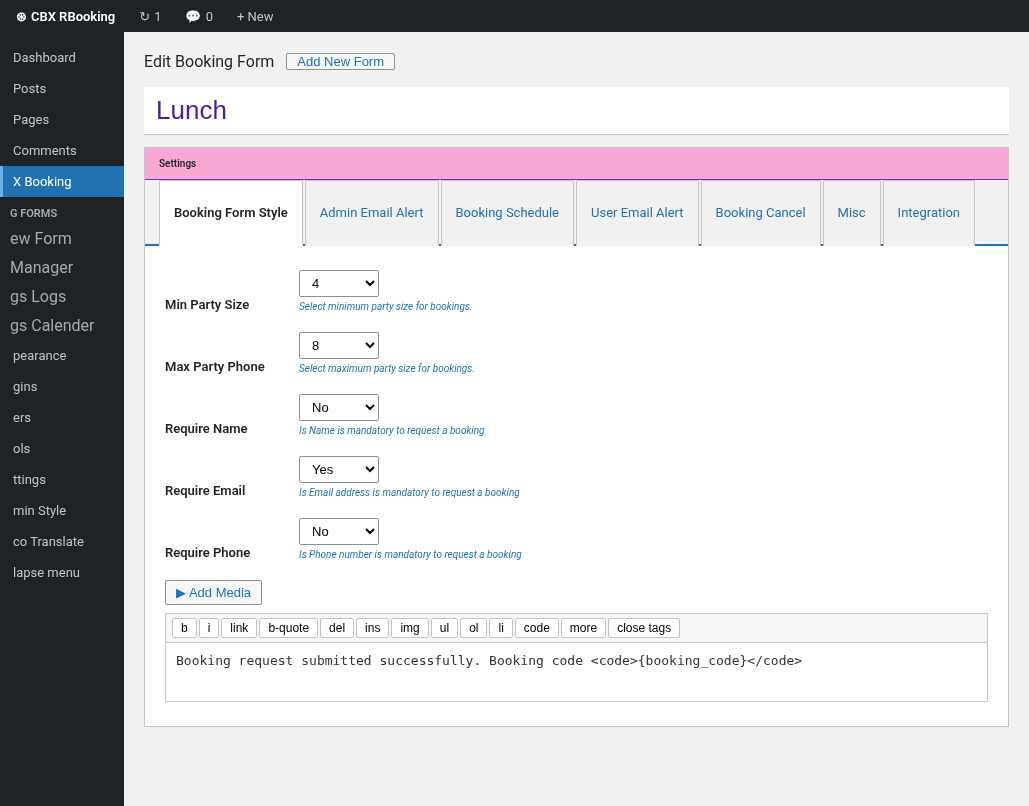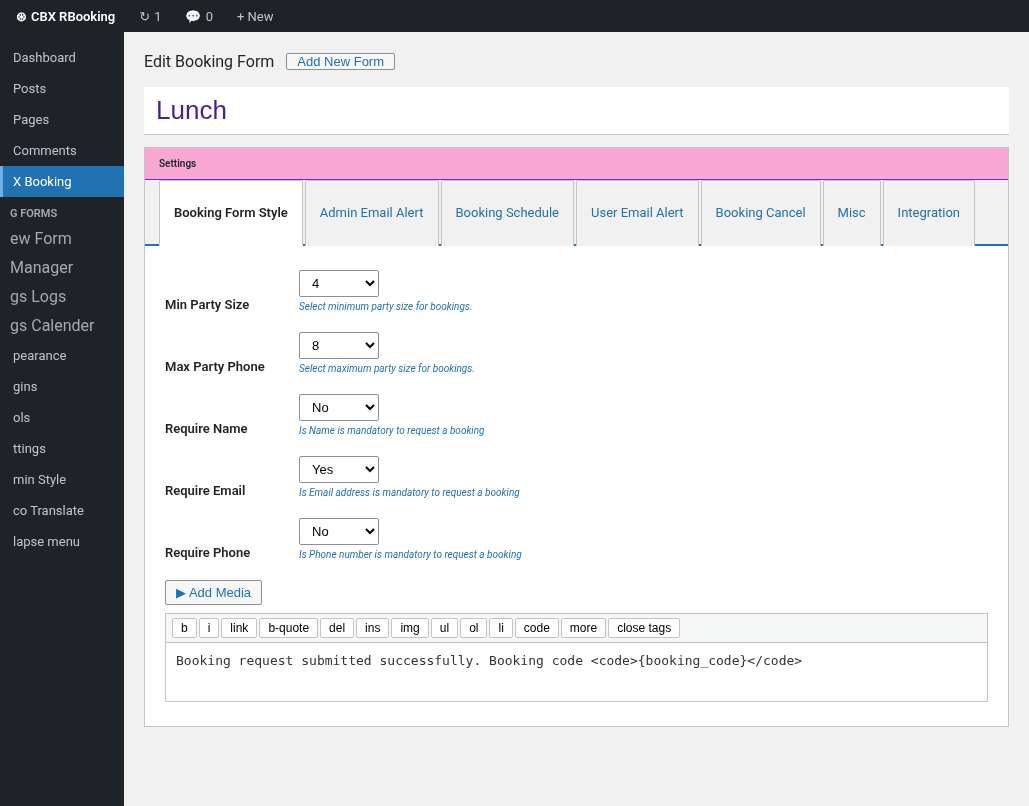--- a/index.html
+++ b/index.html
@@ -282,20 +282,23 @@
     <div class="sidebar-section">g Forms</div>
     <div class="sidebar-sub">ew Form</div>
     <div class="sidebar-sub">Manager</div>
     <div class="sidebar-sub">gs Logs</div>
     <div class="sidebar-sub">gs Calender</div>
     <div class="sidebar-item">
       <span>pearance</span>
     </div>
     <div class="sidebar-item">
       <span>gins</span>
+    </div>
+    <div class="sidebar-item">
+      <span>ers</span>
     </div>
     <div class="sidebar-item">
       <span>ols</span>
     </div>
     <div class="sidebar-item">
       <span>ttings</span>
     </div>
     <div class="sidebar-item">
       <span>min Style</span>
     </div>

